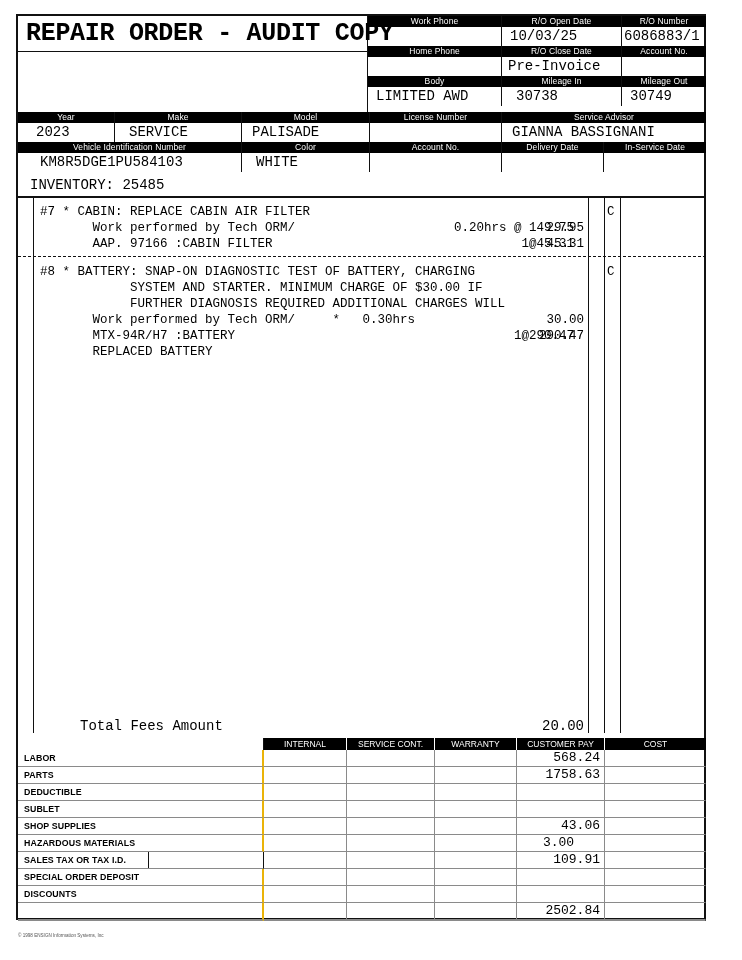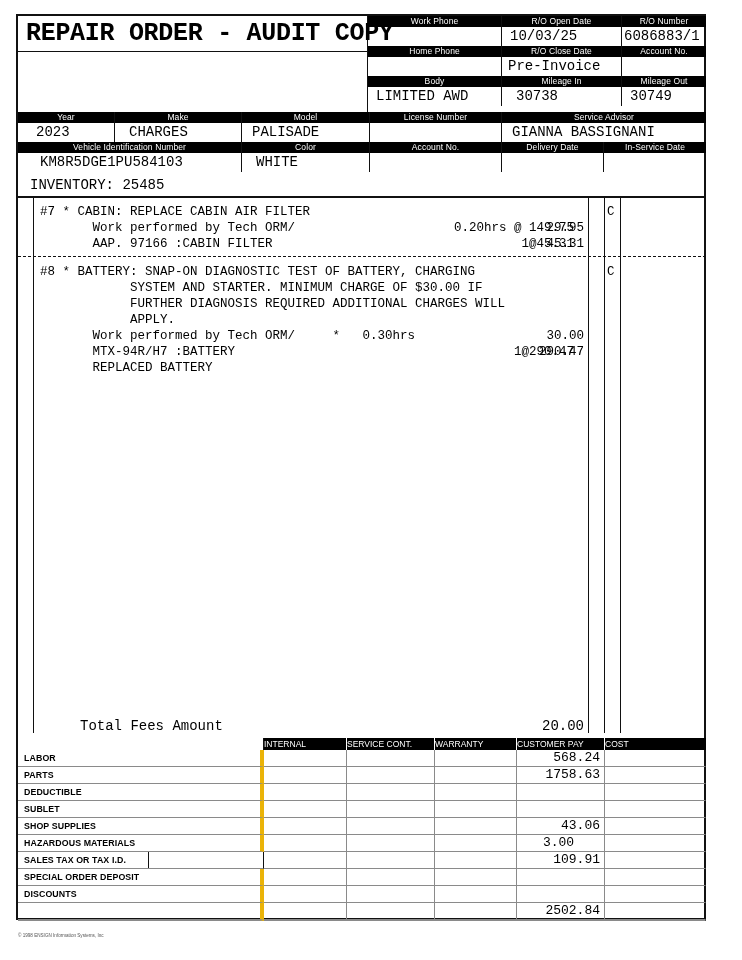--- a/index.html
+++ b/index.html
@@ -84,31 +84,31 @@
   .fees .lbl{position:absolute;left:62px;top:0;font-size:14px;line-height:20px;white-space:pre;}
   .fees .amt{position:absolute;left:490px;width:76px;top:0;font-size:14px;line-height:20px;text-align:right;}
 
   
   .totals{position:absolute;left:0;top:722px;width:688px;box-sizing:border-box;}
   .trow{display:flex;width:100%;box-sizing:border-box;}
   .tlabel{
     box-sizing:border-box;
     font-size:8.8px;font-weight:700;line-height:16px;
     padding-left:6px;letter-spacing:.1px;white-space:nowrap;overflow:hidden;
-    border-right:4px solid #eab308;border-bottom:1px solid #8a8a8a;
+    border-right:2px solid #eab308;border-bottom:1px solid #8a8a8a;
   }
   .tcell{
     box-sizing:border-box;border-right:1px solid #8a8a8a;border-bottom:1px solid #8a8a8a;
     font-size:13px;line-height:16px;text-align:right;padding-right:4px;
     font-family:"Liberation Mono","DejaVu Sans Mono",monospace;
     white-space:nowrap;overflow:hidden;
   }
   .tcolhead{
     box-sizing:border-box;background:#000;color:#fff;
-    font-size:8.5px;line-height:12px;height:12px;text-align:left;
+    font-size:8.5px;line-height:12px;height:12px;text-align:center;
     border-right:1px solid #fff;white-space:nowrap;overflow:hidden;
     font-family:"Liberation Sans",sans-serif;
   }
 
   .copyright{
     position:absolute;left:18px;top:932px;
     font-size:4.6px;line-height:7px;color:#555;white-space:nowrap;
     font-family:"Liberation Sans",sans-serif;
   }
 </style>
@@ -167,21 +167,21 @@
       <div class="hrow">
         <div class="hcell cap bdr-r" style="width:97px">Year</div>
         <div class="hcell cap bdr-r" style="width:127px">Make</div>
         <div class="hcell cap bdr-r" style="width:128px">Model</div>
         <div class="hcell cap bdr-r" style="width:132px">License Number</div>
         <div class="hcell cap" style="width:204px">Service Advisor</div>
       </div>
 
       <div class="hrow">
         <div class="hcell val mono bdr-r" style="width:97px;padding-left:18px">2023</div>
-        <div class="hcell val mono bdr-r" style="width:127px;padding-left:14px">CHARGES</div>
+        <div class="hcell val mono bdr-r" style="width:127px;padding-left:14px">SERVICE</div>
         <div class="hcell val mono bdr-r" style="width:128px;padding-left:10px">PALISADE</div>
         <div class="hcell val mono bdr-r" style="width:132px"></div>
         <div class="hcell val mono" style="width:204px;padding-left:10px">GIANNA BASSIGNANI</div>
       </div>
 
       <div class="hrow">
         <div class="hcell cap bdr-r" style="width:224px">Vehicle Identification Number</div>
         <div class="hcell cap bdr-r" style="width:128px">Color</div>
         <div class="hcell cap bdr-r" style="width:132px">Account No.</div>
         <div class="hcell cap bdr-r" style="width:102px">Delivery Date</div>
@@ -227,23 +227,20 @@
           <div class="opgroup" style="position: absolute; top: 60px; left: 0px; width: 688px;">
             <div class="opline">
               <span class="txt mono">#8 * BATTERY: SNAP-ON DIAGNOSTIC TEST OF BATTERY, CHARGING</span>
               <span class="ccode mono">C</span>
             </div>
             <div class="opline">
               <span class="txt mono">            SYSTEM AND STARTER. MINIMUM CHARGE OF $30.00 IF</span>
             </div>
             <div class="opline">
               <span class="txt mono">            FURTHER DIAGNOSIS REQUIRED ADDITIONAL CHARGES WILL</span>
-            </div>
-            <div class="opline">
-              <span class="txt mono">            APPLY.</span>
             </div>
             <div class="opline">
               <span class="txt mono">       Work performed by Tech ORM/     *   0.30hrs</span>
               <span class="amt mono">30.00</span>
             </div>
             <div class="opline">
               <span class="txt mono">       MTX-94R/H7 :BATTERY</span>
               <span class="rate mono">1@290.47</span>
               <span class="amt mono">290.47</span>
             </div>

